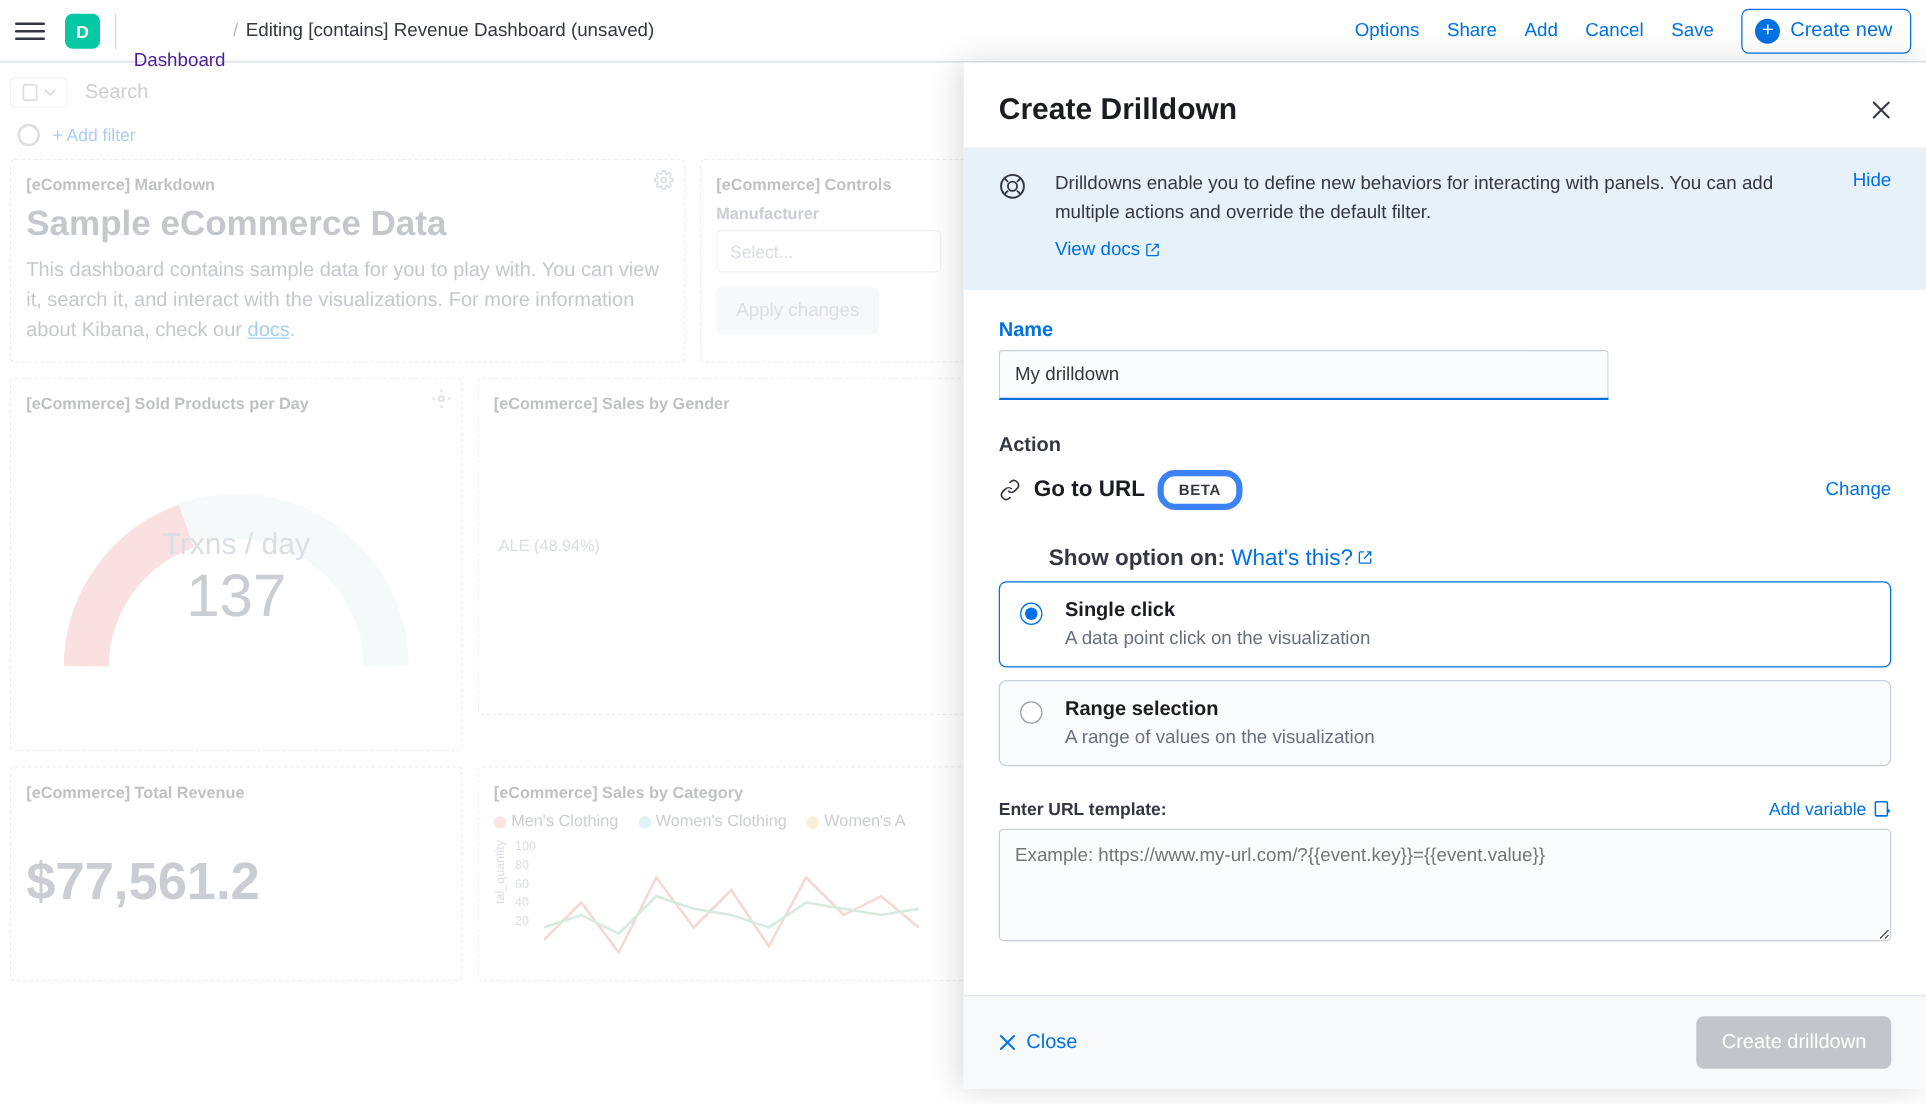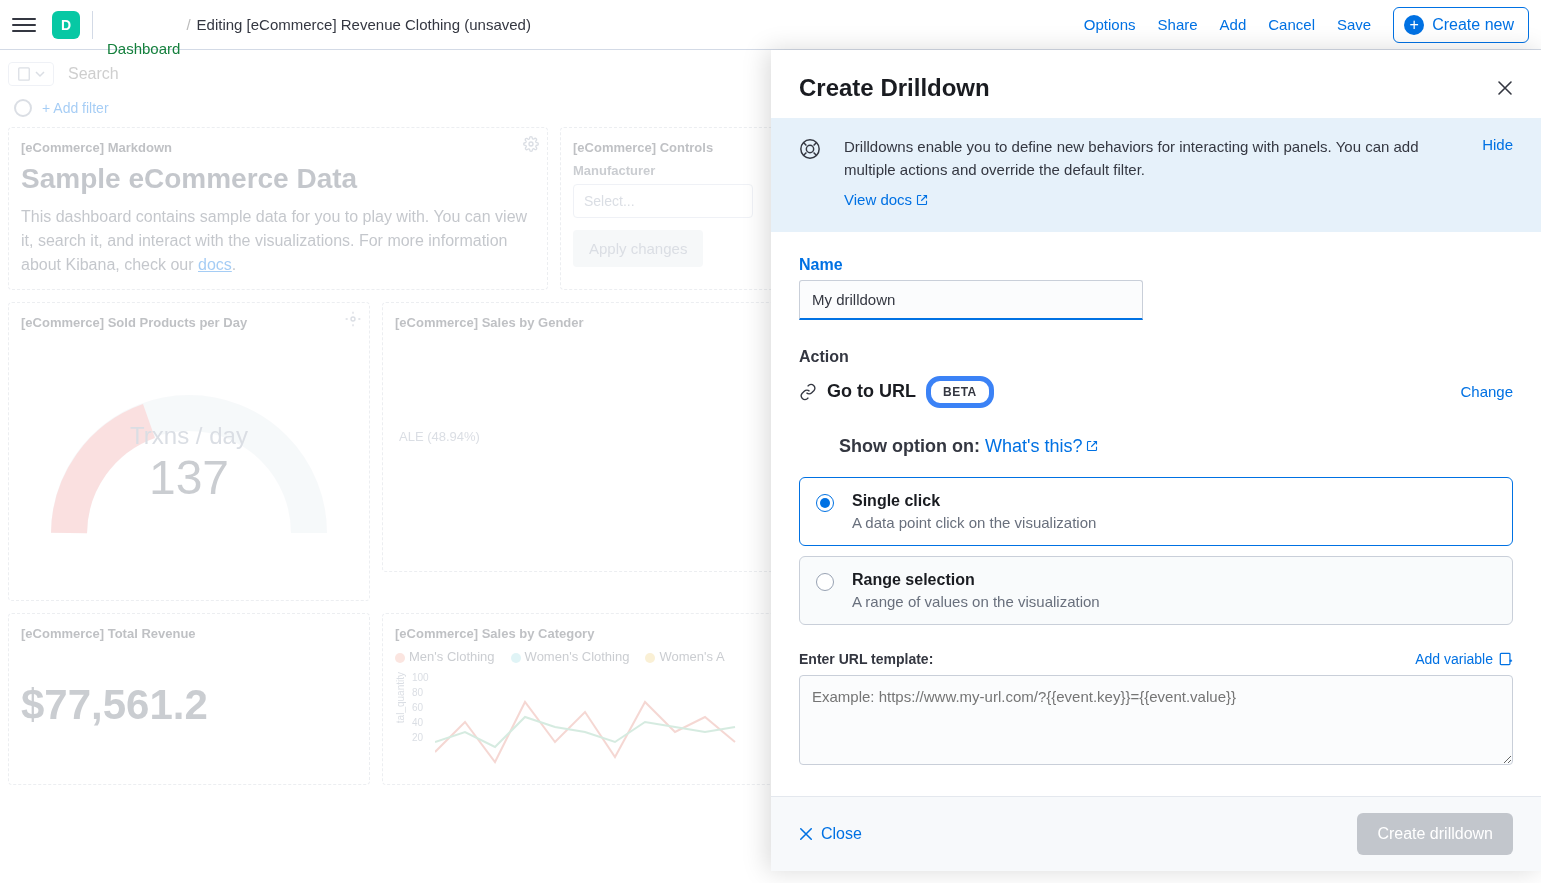--- a/index.html
+++ b/index.html
@@ -32,21 +32,21 @@
   .app-logo {
     width: 28px; height: 28px; border-radius: 6px;
     background: #07c8a4;
     color: #fff; font-weight: 600;
     display: flex; align-items: center; justify-content: center;
     font-size: 14px;
     margin-right: 12px;
   }
   .vline { width: 1px; height: 28px; background: #d3dae6; margin-right: 14px; }
   .breadcrumb { display: flex; align-items: center; gap: 6px; font-size: 15px; }
-  .breadcrumb .bc-root { color: #15803d; margin-top: 48px; }
+  .breadcrumb .bc-root { color: #4c1d95; margin-top: 48px; }
   .breadcrumb .bc-sep { color: #bbb; }
   .breadcrumb .bc-current { color: #343741; font-weight: 500; }
 
   .header-spacer { flex: 1; }
   .header-actions { display: flex; align-items: center; gap: 22px; }
   .header-link { color: #0071e3; font-size: 15px; cursor: pointer; }
   .btn-create-new {
     border: 1px solid #0071e3;
     color: #0071e3;
     background: #fff;
@@ -161,21 +161,21 @@
   }
   .callout-icon { width: 22px; height:22px; flex-shrink:0; margin-top:2px; }
   .callout-body { flex: 1; color: #343741; font-size: 15px; line-height: 1.5; }
   .callout-body a { color: #0071e3; text-decoration: none; display:inline-flex; align-items:center; gap:4px; margin-top:8px;}
   .callout-hide { color: #0071e3; font-size: 15px; cursor: pointer; }
 
   .flyout-body { flex:1; overflow-y:auto; padding: 24px 28px 12px; }
   .form-label { font-size: 16px; font-weight: 600; color: #0071e3; margin-bottom: 6px; }
   .form-label.dark { color: #343741; }
   .text-input {
-    width: 344px;
+    width: 488px;
     border: 1px solid #c9cfd9;
     border-bottom: 2px solid #0071e3;
     border-radius: 3px 3px 0 0;
     padding: 10px 12px;
     font-size: 15px;
     color: #343741;
     background: #fbfcfd;
     outline: none;
   }
 
@@ -185,21 +185,21 @@
   .action-name { font-size: 18px; font-weight:700; color:#1a1c21; }
   .beta-badge {
     border: 5px solid #3b82f6; border-radius: 14px;
     padding: 4px 12px; font-size: 12px; font-weight:700; color:#343741; letter-spacing:0.5px;
   }
   .change-link { color:#0071e3; font-size:15px; cursor:pointer; }
 
   .show-option-label { font-size:18px; font-weight:600; color:#343741; margin-top:28px;margin-left:40px; }
   .show-option-label a { color:#0071e3; font-weight:400; text-decoration:none; display:inline-flex; align-items:center; gap:4px; }
 
-  .radio-group { margin-top:20px; display:flex; flex-direction:column; gap:10px;justify-content:flex-end; }
+  .radio-group { margin-top:8px; display:flex; flex-direction:column; gap:10px;justify-content:flex-end; }
   .radio-card {
     border: 1px solid #c9cfd9;
     border-radius: 6px;
     background:#f9fbfc;
     padding: 14px 16px;
     display:flex; align-items:flex-start; gap:18px;
     cursor:pointer;
   }
   .radio-card.selected { border-color:#0071e3; background:#fff; }
   .radio-dot {
@@ -254,21 +254,21 @@
   <div class="hamburger">
     <span></span>
       <span></span>
       <span></span>
   </div>
   <div class="app-logo">D</div>
   <div class="vline"></div>
   <div class="breadcrumb">
     <span class="bc-root">Dashboard</span>
     <span class="bc-sep">/</span>
-    <span class="bc-current">Editing [eCommerce] Revenue Clothing (unsaved)</span>
+    <span class="bc-current">Editing [contains] Revenue Dashboard (unsaved)</span>
   </div>
   <div class="header-spacer"></div>
   <div class="header-actions">
     <span class="header-link">Options</span>
     <span class="header-link">Share</span>
     <span class="header-link">Add</span>
     <span class="header-link">Cancel</span>
     <span class="header-link">Save</span>
     <button class="btn-create-new">
       <span class="plus-circle">+</span>

